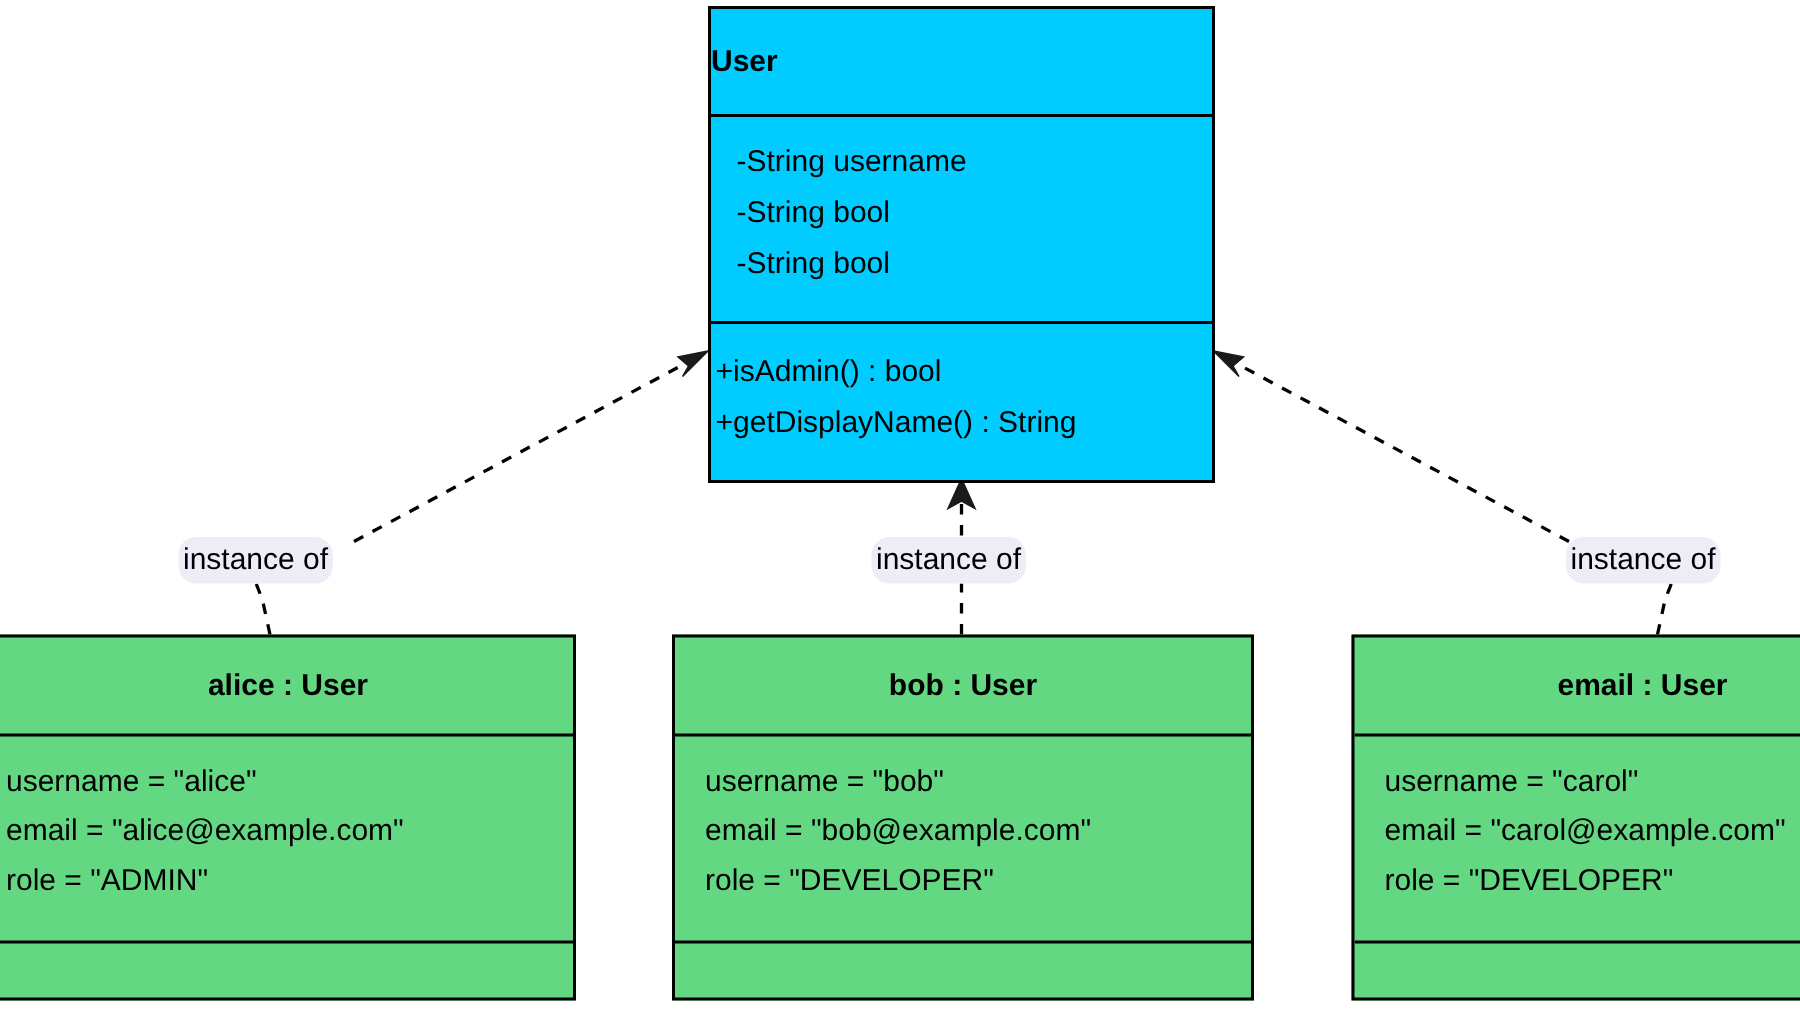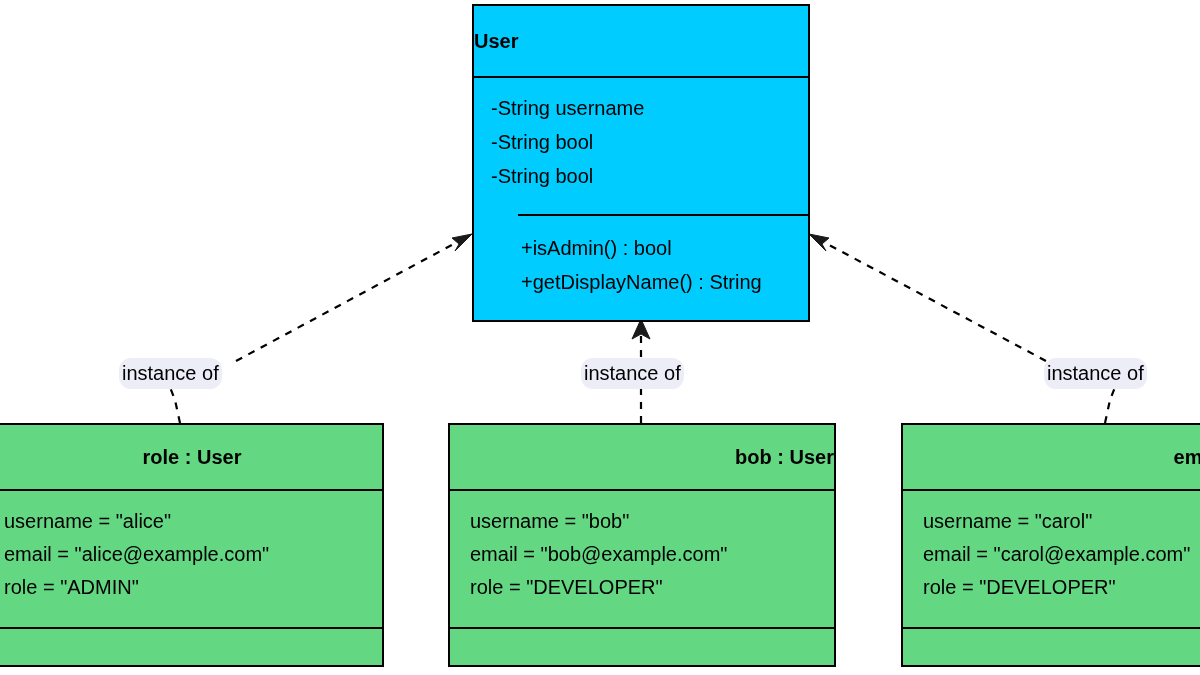--- a/index.html
+++ b/index.html
@@ -77,31 +77,30 @@
     justify-content: flex-start;
   }
   #class-user .c-attrs {
     height: 138px;
     padding: 20px 0 0 17px;
   }
   #class-user .c-attrs .member-line { margin-bottom: 14px; }
   #class-user .c-methods {
     height: 134px;
     padding: 22px 0 0 3px;
-    margin-left: 44px;
   }
   #class-user .c-methods .member-line { margin-bottom: 14px; }
 
   
   .obj-node { background: #63D782; }
   .obj-node .o-title {
     height: 64px;
     display: flex;
     align-items: center;
-    justify-content: flex-end;
+    justify-content: center;
   }
   .obj-node .o-slots {
     height: 138px;
     padding: 20px 0 0 20px;
   }
   .obj-node .o-slots .member-line { margin-bottom: 13px; }
   .obj-node .o-ops { height: 34px; }
 
   #obj-alice {
     left: -36px;
@@ -177,21 +176,21 @@
       <div class="member-line">-String bool</div>
     </div>
     <div class="compartment c-methods">
       <div class="member-line">+isAdmin() : bool</div>
       <div class="member-line">+getDisplayName() : String</div>
     </div>
   </div>
 
   <div class="uml-node obj-node" id="obj-alice">
     <div class="compartment o-title">
-      <span class="node-title">role : User</span>
+      <span class="node-title">alice : User</span>
     </div>
     <div class="compartment o-slots">
       <div class="member-line">username = "alice"</div>
       <div class="member-line">email = "alice@example.com"</div>
       <div class="member-line">role = "ADMIN"</div>
     </div>
     <div class="compartment o-ops"></div>
   </div>
 
   <div class="uml-node obj-node" id="obj-bob">

